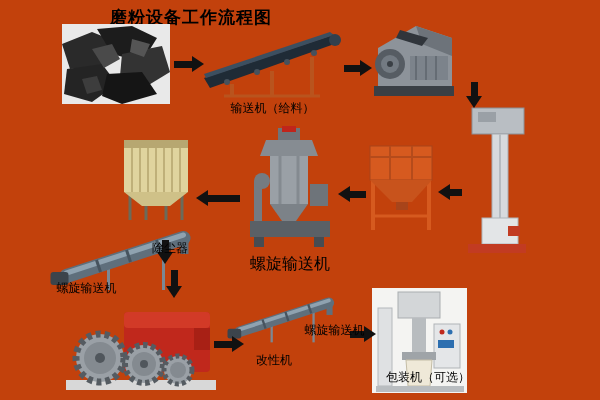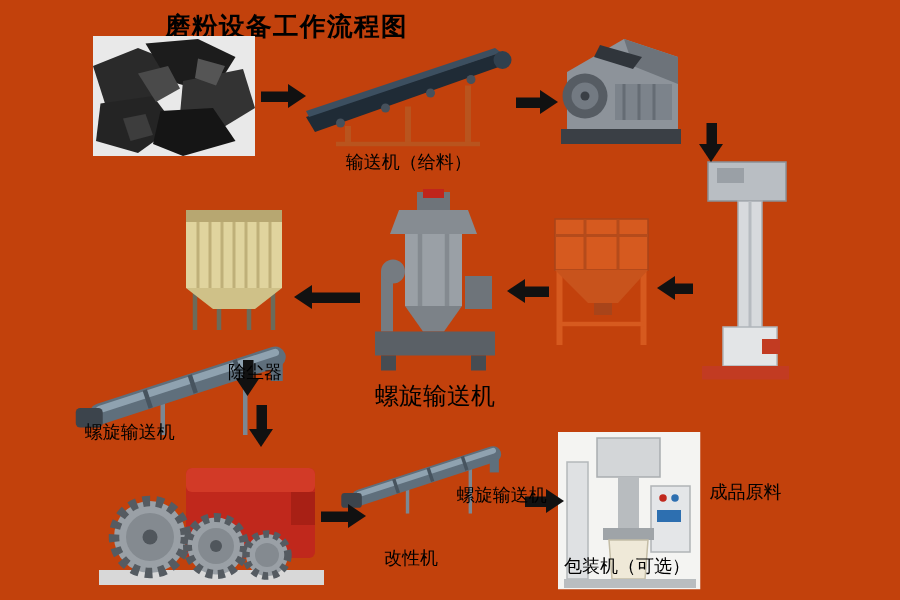--- a/index.html
+++ b/index.html
@@ -229,21 +229,21 @@
       <line x1="115" y1="24" x2="115" y2="66" stroke="#7b8894" stroke-width="3"></line>
       <line x1="18" y1="52" x2="135" y2="14" stroke="#5f6f7c" stroke-width="14" stroke-linecap="round"></line>
       <line x1="18" y1="49" x2="135" y2="11" stroke="#8fa2b0" stroke-width="5" stroke-linecap="round"></line>
       <line x1="48" y1="36" x2="52" y2="48" stroke="#47545f" stroke-width="3"></line>
       <line x1="78" y1="26" x2="82" y2="38" stroke="#47545f" stroke-width="3"></line>
       <line x1="108" y1="16" x2="112" y2="28" stroke="#47545f" stroke-width="3"></line>
       <rect x="2" y="48" width="18" height="13" rx="3" fill="#3c444c"></rect>
       <rect x="132" y="18" width="8" height="12" fill="#5f6f7c"></rect>
     </svg>
   </div>
-  <div class="label" style="left:244px;top:352px;width:60px;margin-top:12px;">改性机</div>
+  <div class="label" style="left:244px;top:352px;width:60px;">改性机</div>
   <div class="label" style="left:292px;top:322px;width:85px;">螺旋输送机</div>
 
   <div class="arrow right" style="left:350px;top:326px;width:26px;height:16px;">
       <i class="shaft"></i>
       <i class="head"></i>
     </div>
 
   <div class="node" style="left:372px;top:288px;">
     <svg width="95" height="105" viewBox="0 0 95 105" aria-hidden="true">
       <rect x="0" y="0" width="95" height="105" fill="#f4f4f2"></rect>
@@ -252,17 +252,16 @@
       <rect x="40" y="30" width="14" height="34" fill="#b8bcbf"></rect>
       <rect x="62" y="36" width="26" height="44" fill="#e4e6e8" stroke="#b0b4b7"></rect>
       <circle cx="70" cy="44" r="2.5" fill="#c0281c"></circle>
       <circle cx="78" cy="44" r="2.5" fill="#2d6fb0"></circle>
       <rect x="66" y="52" width="16" height="8" fill="#2d6fb0"></rect>
       <rect x="30" y="64" width="34" height="8" fill="#9fa4a8"></rect>
       <polygon points="34,72 60,72 58,98 36,98" fill="#efe9d8" stroke="#c4bda6"></polygon>
       <rect x="4" y="98" width="88" height="6" fill="#b9bdc0"></rect>
     </svg>
   </div>
-  <div class="label" style="left:368px;top:369px;width:100px;">包装机（可选）</div>
-
-  <div class="label" style="left:462px;top:320px;width:70px;">成品原料</div>
+  <div class="label" style="left:378px;top:369px;width:100px;">包装机（可选）</div>
+
 
 </div>
 
 </body></html>

